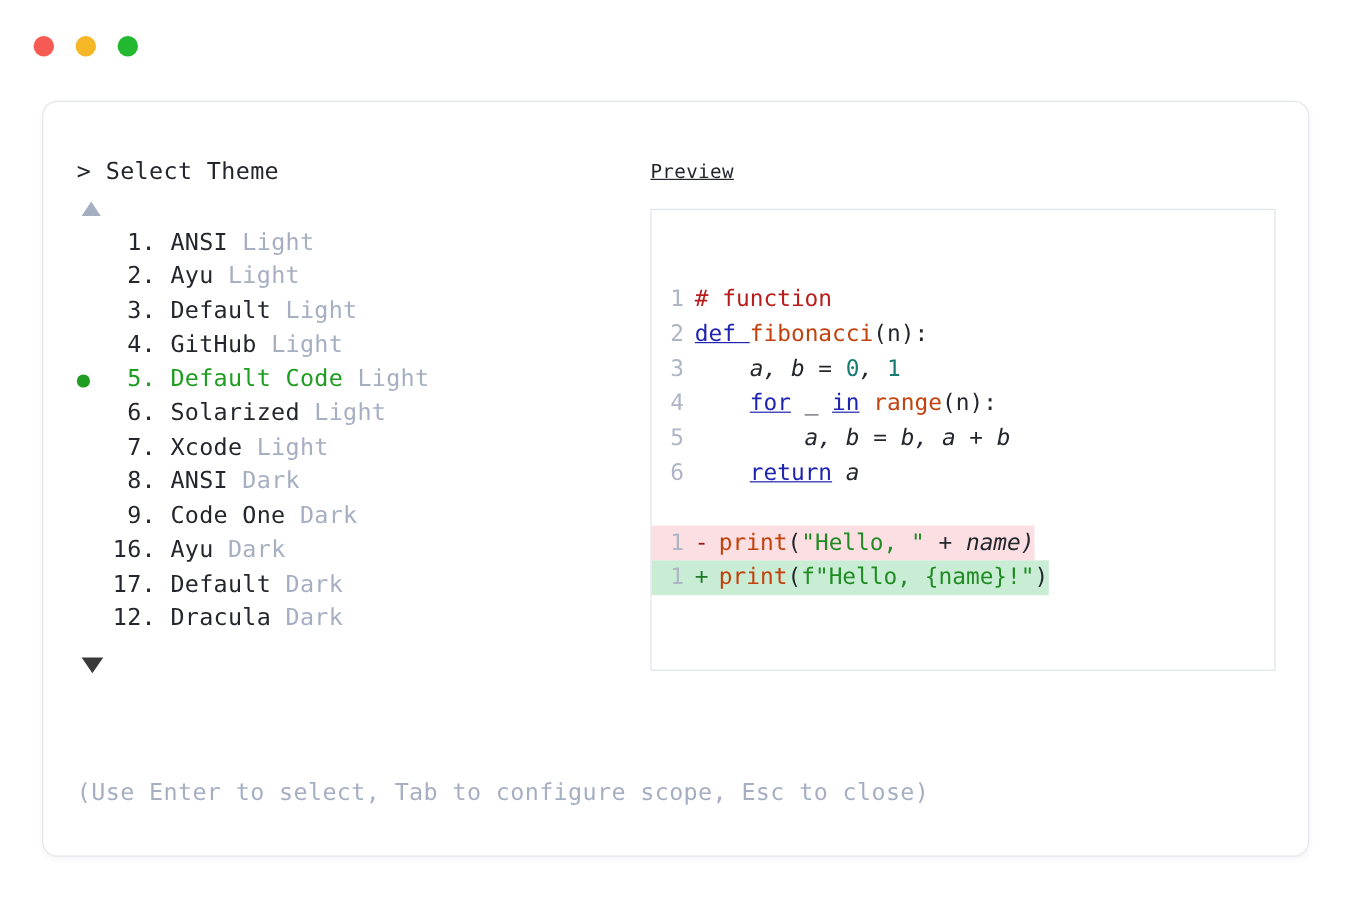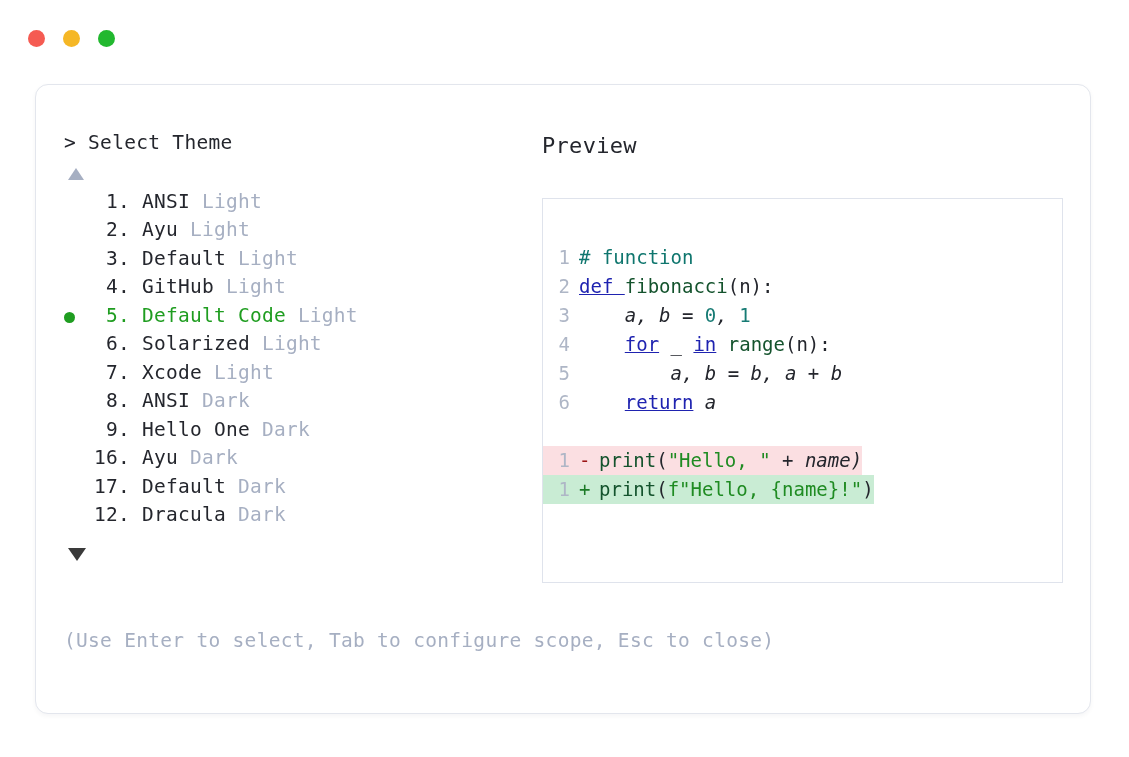--- a/index.html
+++ b/index.html
@@ -108,24 +108,25 @@
   .name { color: #24262d; padding-left: 12px; }
   .name-sel { color: #1f9d20; }
   .variant { color: #a6afc2; }
 
   
   .right-col {
     padding: 48px 0 0 0;
     margin-left: 6px;
   }
   .preview-label {
-    font-size: 22px;
+    font-size: 16px;
     color: #24262d;
     letter-spacing: 0.3px;
-    margin-bottom: 40px;
+    margin-bottom: 22px;
+    text-decoration: underline;
   }
   .code-panel {
     width: 521px;
     height: 385px;
     border: 1.5px solid #dfe3ec;
     background: #ffffff;
     padding: 44px 0 0 0;
   }
   .code-body {
     font-size: 19px;
@@ -140,42 +141,42 @@
   .ln {
     width: 36px;
     flex: 0 0 36px;
     text-align: right;
     color: #aeb6c6;
     padding-right: 9px;
   }
   .ltxt { white-space: pre; }
 
   
-  .tok-comment { color: #0f766e; }
+  .tok-comment { color: #b91c1c; margin-top: 16px; }
   .tok-kw      { color: #1f23b0; text-decoration: underline; }
-  .tok-fn      { color: #14532d; }
+  .tok-fn      { color: #c2410c; }
   .tok-plain   { color: #24262d; font-style: italic; }
   .tok-num     { color: #177b74; }
   .tok-str     { color: #1f8b22; }
   .tok-punct   { color: #24262d; }
 
   
   .diff-gap { height: 29px; }
   .diff-line { display: flex; align-items: baseline; width: fit-content; }
   .diff-del { background: #fbdfe2; }
   .diff-add { background: #c9ecd4; }
   .mark { width: 20px; flex: 0 0 20px; text-align: left; }
   .mark-del { color: #9c1414; }
   .mark-add { color: #1c7a27; }
 
   
   .hint {
     position: absolute;
     left: 28px;
-    top: 544px;
+    top: 564px;
     font-size: 19.5px;
     color: #a6afc2;
     letter-spacing: 0.3px;
     white-space: pre;
   }
 </style>
 </head>
 <body>
 
 <div id="app">
@@ -195,21 +196,21 @@
         <div class="scroll-arrow arrow-up"></div>
         <ul class="theme-list">
             <li class="theme-item"><span class="bullet-slot"></span><span class="idx">1.</span><span class="name">ANSI</span><span class="variant"> Light</span></li>
             <li class="theme-item"><span class="bullet-slot"></span><span class="idx">2.</span><span class="name">Ayu</span><span class="variant"> Light</span></li>
             <li class="theme-item"><span class="bullet-slot"></span><span class="idx">3.</span><span class="name">Default</span><span class="variant"> Light</span></li>
             <li class="theme-item"><span class="bullet-slot"></span><span class="idx">4.</span><span class="name">GitHub</span><span class="variant"> Light</span></li>
             <li class="theme-item"><span class="bullet-slot"><span class="bullet" style="background: rgb(31, 157, 32);"></span></span><span class="idx idx-sel">5.</span><span class="name name-sel">Default Code</span><span class="variant"> Light</span></li>
             <li class="theme-item"><span class="bullet-slot"></span><span class="idx">6.</span><span class="name">Solarized</span><span class="variant"> Light</span></li>
             <li class="theme-item"><span class="bullet-slot"></span><span class="idx">7.</span><span class="name">Xcode</span><span class="variant"> Light</span></li>
             <li class="theme-item"><span class="bullet-slot"></span><span class="idx">8.</span><span class="name">ANSI</span><span class="variant"> Dark</span></li>
-            <li class="theme-item"><span class="bullet-slot"></span><span class="idx">9.</span><span class="name">Hello One</span><span class="variant"> Dark</span></li>
+            <li class="theme-item"><span class="bullet-slot"></span><span class="idx">9.</span><span class="name">Code One</span><span class="variant"> Dark</span></li>
             <li class="theme-item"><span class="bullet-slot"></span><span class="idx">16.</span><span class="name">Ayu</span><span class="variant"> Dark</span></li>
             <li class="theme-item"><span class="bullet-slot"></span><span class="idx">17.</span><span class="name">Default</span><span class="variant"> Dark</span></li>
             <li class="theme-item"><span class="bullet-slot"></span><span class="idx">12.</span><span class="name">Dracula</span><span class="variant"> Dark</span></li>
           </ul>
         <div class="scroll-arrow arrow-down"></div>
       </div>
 
       <div class="right-col">
         <div class="preview-label">Preview</div>
         <div class="code-panel">

